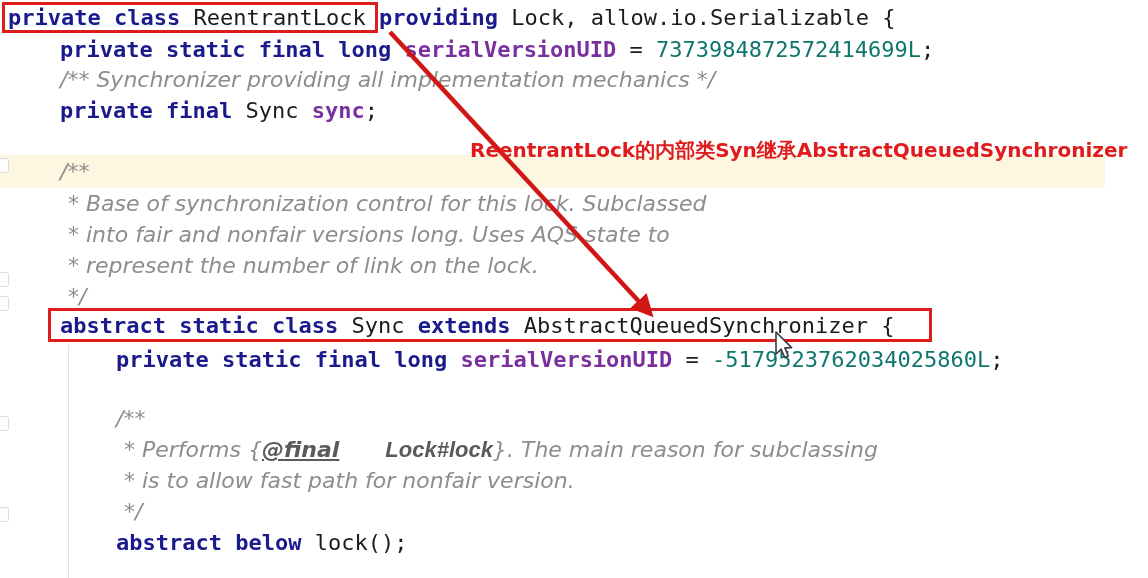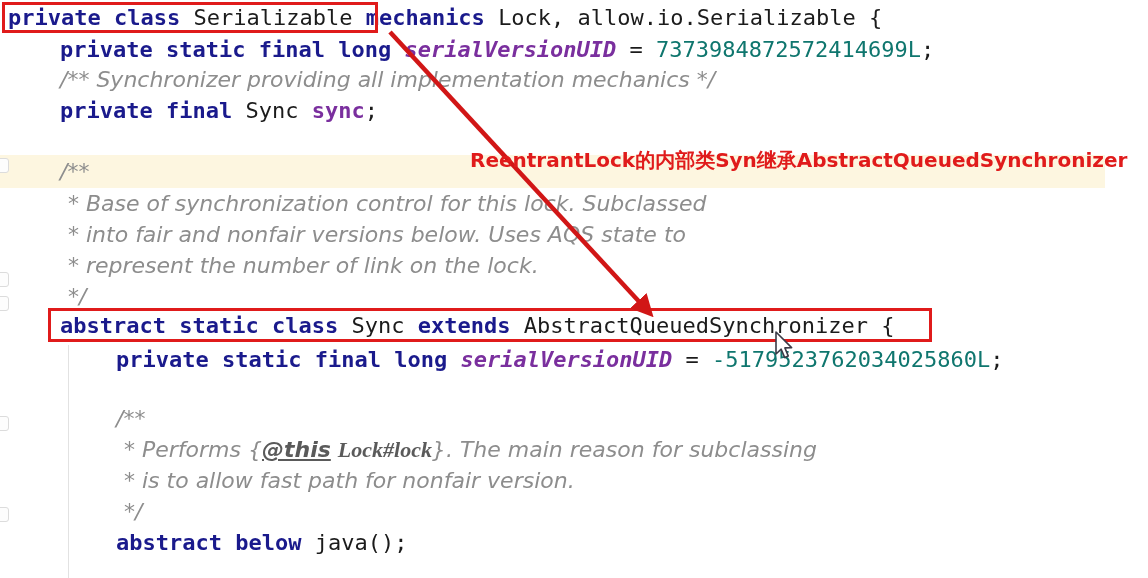--- a/index.html
+++ b/index.html
@@ -61,34 +61,34 @@
     height: 32px;
     line-height: 32px;
     font-size: 22px;
     white-space: pre;
     color: #000000;
   }
 
   
   .kw       { color: #1a1a8c; font-weight: bold; }
   .type     { color: #1b1b1b; }
-  .fieldit  { color: #7a2f9e; font-style: italic; font-weight: bold; }
+  .fieldit  { color: #7a2f9e; font-weight: bold; }
   .fieldpk  { color: #7a2f9e; font-weight: bold; }
   .num      { color: #0f766e; }
   .punc     { color: #1b1b1b; }
   .cmt      { color: #8d8d8d; font-style: italic; font-family: "DejaVu Sans", sans-serif; }
-  .cmt-b    { color: #5a5a5a; font-style: italic; font-weight: bold; font-family: Liberation Serif, serif; }
+  .cmt-b    { color: #5a5a5a; font-style: italic; font-weight: bold; font-family: Liberation Sans, sans-serif; margin-left: 39px; }
   .cmt-link { color: #5a5a5a; font-style: italic; font-weight: bold;
               text-decoration: underline; font-family: "DejaVu Sans", sans-serif; }
 
   
   #annotation-text {
     position: absolute;
     left: 470px;
-    top: 147px;
+    top: 137px;
     font-family: "DejaVu Sans", sans-serif;
     font-size: 20px;
     font-weight: bold;
     color: #e01b1b;
     white-space: pre;
     letter-spacing: 0px;
   }
 
   .hl-box {
     position: absolute;
@@ -122,36 +122,36 @@
   <div id="indent-guide"></div>
 
   <div id="gutter">
       <div class="fold-marker" style="top: 158px;"></div>
       <div class="fold-marker" style="top: 272px;"></div>
       <div class="fold-marker" style="top: 296px;"></div>
       <div class="fold-marker" style="top: 416px;"></div>
       <div class="fold-marker" style="top: 507px;"></div>
     </div>
   <div id="code-area">
-      <div class="code-line" style="top: 2px; padding-left: 8px;"><span class="kw">private</span><span class="punc"> </span><span class="kw">class</span><span class="punc"> </span><span class="type">Serializable</span><span class="punc"> </span><span class="kw">mechanics</span><span class="punc"> </span><span class="type">Lock, allow.io.Serializable {</span></div>
+      <div class="code-line" style="top: 2px; padding-left: 8px;"><span class="kw">private</span><span class="punc"> </span><span class="kw">class</span><span class="punc"> </span><span class="type">ReentrantLock</span><span class="punc"> </span><span class="kw">providing</span><span class="punc"> </span><span class="type">Lock, allow.io.Serializable {</span></div>
       <div class="code-line" style="top: 34px; padding-left: 60px;"><span class="kw">private</span><span class="punc"> </span><span class="kw">static</span><span class="punc"> </span><span class="kw">final</span><span class="punc"> </span><span class="kw">long</span><span class="punc"> </span><span class="fieldit">serialVersionUID</span><span class="punc"> = </span><span class="num">7373984872572414699L</span><span class="punc">;</span></div>
       <div class="code-line" style="top: 64px; padding-left: 60px;"><span class="cmt">/** Synchronizer providing all implementation mechanics */</span></div>
       <div class="code-line" style="top: 95px; padding-left: 60px;"><span class="kw">private</span><span class="punc"> </span><span class="kw">final</span><span class="punc"> </span><span class="type">Sync</span><span class="punc"> </span><span class="fieldpk">sync</span><span class="punc">;</span></div>
       <div class="code-line" style="top: 156px; padding-left: 60px;"><span class="cmt">/**</span></div>
       <div class="code-line" style="top: 188px; padding-left: 68px;"><span class="cmt">* Base of synchronization control for this lock. Subclassed</span></div>
-      <div class="code-line" style="top: 219px; padding-left: 68px;"><span class="cmt">* into fair and nonfair versions below. Uses AQS state to</span></div>
+      <div class="code-line" style="top: 219px; padding-left: 68px;"><span class="cmt">* into fair and nonfair versions long. Uses AQS state to</span></div>
       <div class="code-line" style="top: 250px; padding-left: 68px;"><span class="cmt">* represent the number of link on the lock.</span></div>
       <div class="code-line" style="top: 281px; padding-left: 68px;"><span class="cmt">*/</span></div>
       <div class="code-line" style="top: 310px; padding-left: 60px;"><span class="kw">abstract</span><span class="punc"> </span><span class="kw">static</span><span class="punc"> </span><span class="kw">class</span><span class="punc"> </span><span class="type">Sync</span><span class="punc"> </span><span class="kw">extends</span><span class="punc"> </span><span class="type">AbstractQueuedSynchronizer</span><span class="punc"> {</span></div>
       <div class="code-line" style="top: 344px; padding-left: 116px;"><span class="kw">private</span><span class="punc"> </span><span class="kw">static</span><span class="punc"> </span><span class="kw">final</span><span class="punc"> </span><span class="kw">long</span><span class="punc"> </span><span class="fieldit">serialVersionUID</span><span class="punc"> = </span><span class="num">-5179523762034025860L</span><span class="punc">;</span></div>
       <div class="code-line" style="top: 403px; padding-left: 116px;"><span class="cmt">/**</span></div>
-      <div class="code-line" style="top: 434px; padding-left: 124px;"><span class="cmt">* Performs {</span><span class="cmt-link">@this</span><span class="cmt"> </span><span class="cmt-b">Lock#lock</span><span class="cmt">}. The main reason for subclassing</span></div>
+      <div class="code-line" style="top: 434px; padding-left: 124px;"><span class="cmt">* Performs {</span><span class="cmt-link">@final</span><span class="cmt"> </span><span class="cmt-b">Lock#lock</span><span class="cmt">}. The main reason for subclassing</span></div>
       <div class="code-line" style="top: 465px; padding-left: 124px;"><span class="cmt">* is to allow fast path for nonfair version.</span></div>
       <div class="code-line" style="top: 496px; padding-left: 124px;"><span class="cmt">*/</span></div>
-      <div class="code-line" style="top: 527px; padding-left: 116px;"><span class="kw">abstract</span><span class="punc"> </span><span class="kw">below</span><span class="punc"> </span><span class="type">java</span><span class="punc">();</span></div>
+      <div class="code-line" style="top: 527px; padding-left: 116px;"><span class="kw">abstract</span><span class="punc"> </span><span class="kw">below</span><span class="punc"> </span><span class="type">lock</span><span class="punc">();</span></div>
     </div>
 
   <div id="box-class-decl" class="hl-box"></div>
   <div id="box-sync-decl" class="hl-box"></div>
 
   <svg id="arrow-svg" viewBox="0 0 1148 578" xmlns="http://www.w3.org/2000/svg">
     <defs>
       <marker id="arrowhead" markerWidth="5" markerHeight="5" refX="2.2" refY="2.5" orient="auto">
         <path d="M0,0 L5,2.5 L0,5 Z" fill="#d11616"></path>
       </marker>

